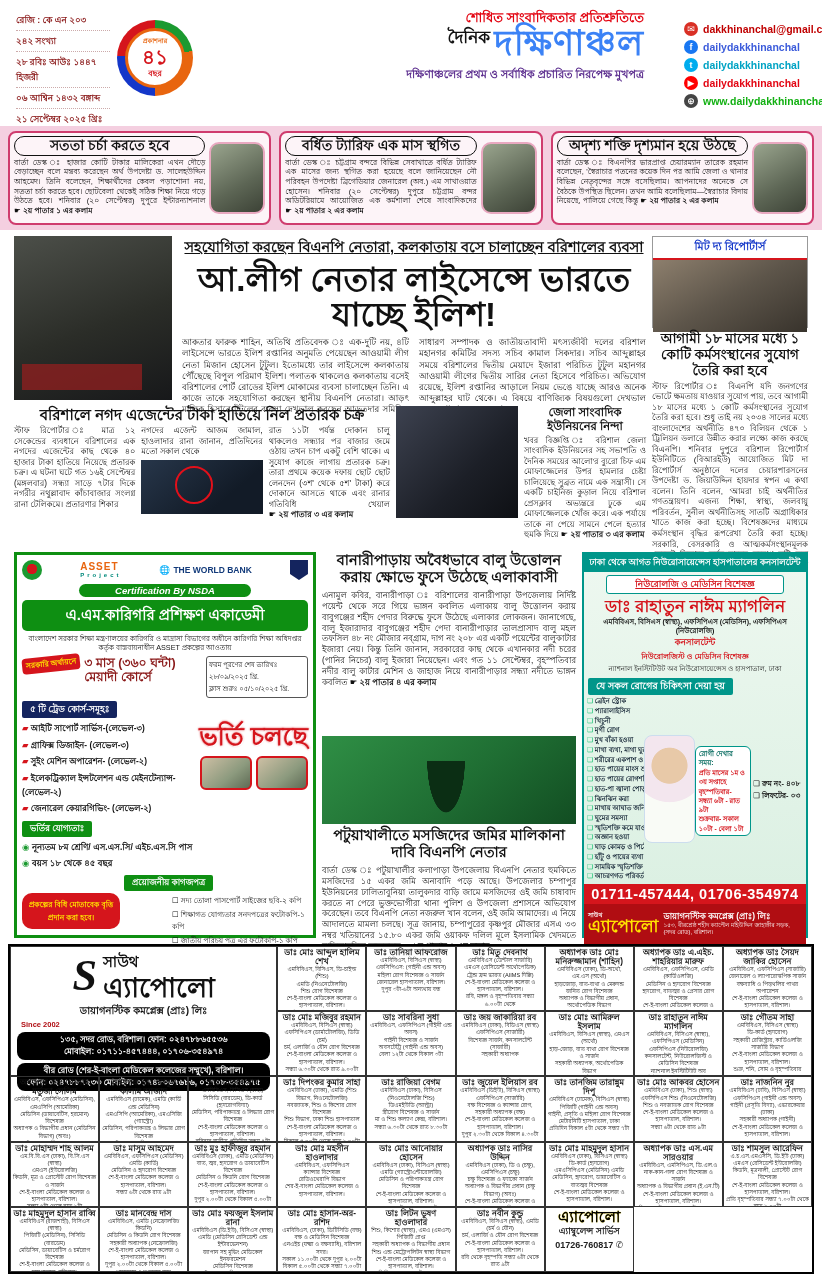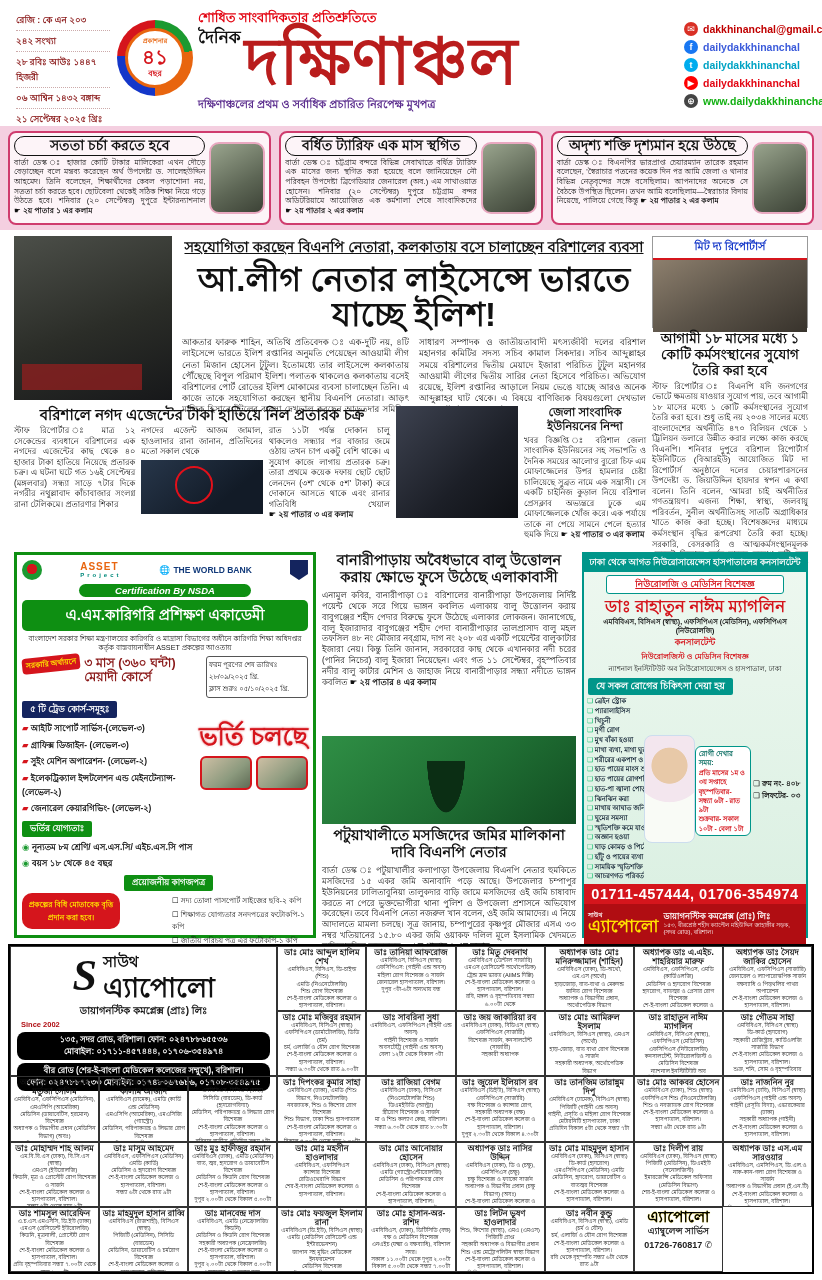--- a/index.html
+++ b/index.html
@@ -18,25 +18,25 @@
   .reg{width:104px;padding:4px 4px 0 6px;margin:0;list-style:none;}
   .reg li{font-size:8.8px;color:var(--maroon);font-weight:bold;border-bottom:1px dotted #caa;padding:2.5px 0;}
   .logo{width:84px;position:relative;}
   .logo-ring{position:absolute;left:3px;top:14px;width:76px;height:76px;border-radius:50%;
     background:conic-gradient(#1b9a30 0 22%,#e8650f 22% 50%,#1437c9 50% 76%,#d5151c 76% 100%);}
   .logo-core{position:absolute;left:11px;top:22px;width:60px;height:60px;border-radius:50%;background:#fff;
     border:3px solid #e8650f;text-align:center;padding-top:5px;}
   .logo-word{font-size:6.5px;color:#e8650f;font-weight:bold;}
   .logo-year{font-size:20px;color:#d5151c;font-weight:bold;line-height:1;}
   .logo-yl{font-size:8px;color:#d5151c;font-weight:bold;}
-  .masthead{flex:1;text-align:left;position:relative;padding-top:2px;}
+  .masthead{flex:1;text-align:right;position:relative;padding-top:2px;}
   .tagline-top{color:var(--red);font-weight:bold;font-size:13px;}
   .mast-row{line-height:1;}
   .mast-daily{font-size:17px;font-weight:bold;vertical-align:top;margin-right:4px;}
-  .mast-name{font-size:65px;font-weight:900;letter-spacing:1px;color:#b91c1c;}
+  .mast-name{font-size:35px;font-weight:900;letter-spacing:1px;color:#3b82f6;font-family:Liberation Mono, monospace;}
   .tagline-bottom{color:var(--purple);font-weight:bold;font-size:11px;margin-top:2px;}
   .social{width:168px;padding-top:16px;margin:0;list-style:none;}
   .social li{display:flex;align-items:center;gap:5px;font-size:10.5px;font-weight:bold;margin-bottom:4px;}
   .soc-ic{width:14px;height:14px;border-radius:50%;color:#fff;font-size:9px;line-height:14px;text-align:center;flex:none;}
   
   .top-band{position:absolute;left:0;top:126px;width:822px;height:104px;background:var(--pink-band);
     display:flex;gap:8px;padding:5px 8px;}
   .story{flex:1;background:#fdf4f8;border:2px solid var(--box-red);border-radius:8px;display:flex;padding:3px 4px;}
   .story-main{flex:1;min-width:0;}
   .story-title{font-size:14px;font-weight:900;text-align:center;border:1.5px solid #111;border-radius:14px;
@@ -670,27 +670,20 @@
 
       <div class="doc-cell">
         <div class="doc-name">ডাঃ মোঃ মাহমুদুল হাসান</div>
         <div class="doc-lines">এমবিবিএস (ঢাকা), বিসিএস (স্বাস্থ্য)
 ডি-কার্ড (হৃদরোগ)
 এমএসিপিএস (মেডিসিন) এমডি
 মেডিসিন, হৃদরোগ, ডায়াবেটিস ও বাতজ্বর বিশেষজ্ঞ
 শে-ই-বাংলা মেডিকেল কলেজ ও হাসপাতাল, বরিশাল।</div>
       </div>
 
-      <div class="doc-cell">
-        <div class="doc-name">ডাঃ দিলীপ রায়</div>
-        <div class="doc-lines">এমবিবিএস (ঢাকা), বিসিএস (স্বাস্থ্য)
-পিজিটি (মেডিসিন), ডিএমইউ (সনোলজিস্ট)
-ইমারজেন্সি মেডিকেল অফিসার (মেডিসিন বিভাগ)
-শের-ই-বাংলা মেডিকেল কলেজ ও হাসপাতাল, বরিশাল।</div>
-      </div>
 
       <div class="doc-cell">
         <div class="doc-name">অধ্যাপক ডাঃ এস.এম সারওয়ার</div>
         <div class="doc-lines">এমবিবিএস, এমসিপিএস, ডি.এল.ও
 নাক-কান-গলা রোগ বিশেষজ্ঞ ও সার্জন
 অধ্যাপক ও বিভাগীয় প্রধান (ই.এন.টি)
 শে-ই-বাংলা মেডিকেল কলেজ ও হাসপাতাল, বরিশাল।
 বিকাল ৩টা থেকে রাত ৮টা (শুক্রবার বন্ধ)</div>
       </div>
 

